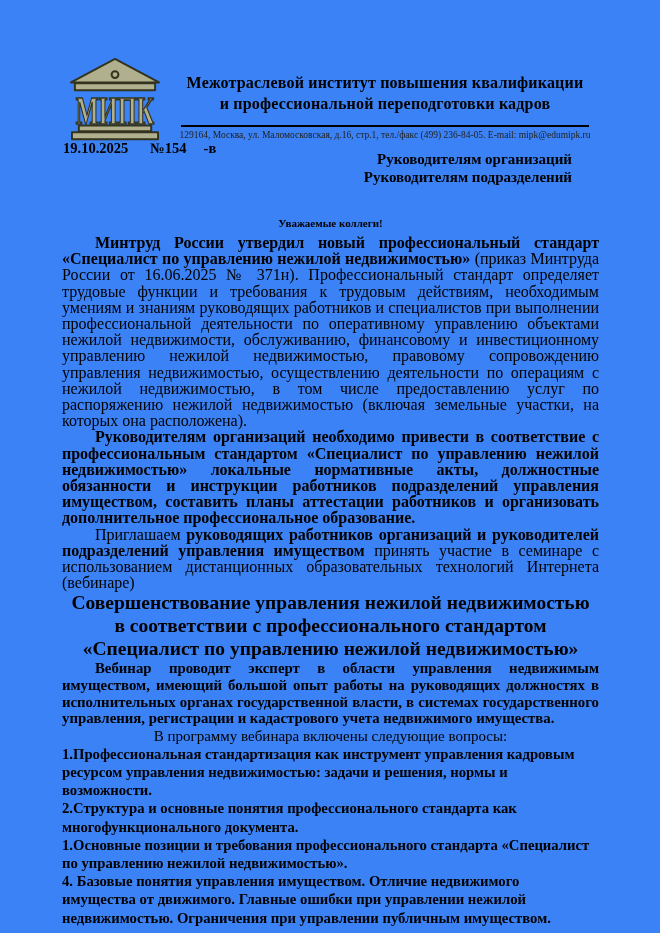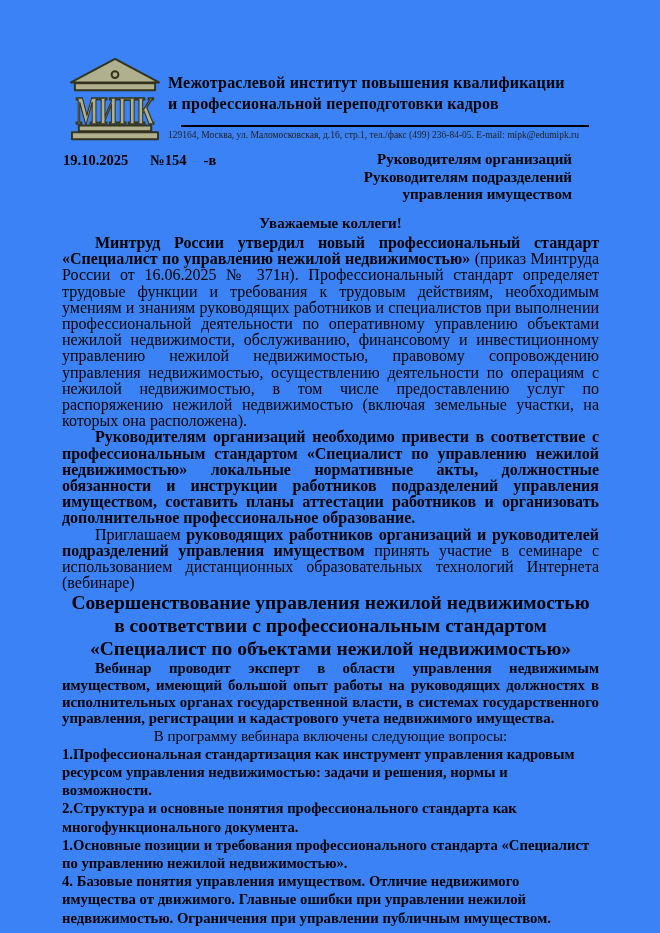--- a/index.html
+++ b/index.html
@@ -13,50 +13,50 @@
     font-family:"Liberation Serif","DejaVu Serif",serif;
     overflow:hidden;
   }
   
   .logo {
     position:absolute; left:66px; top:56px;
     width:98px; height:90px;
   }
   .header-text {
     position:absolute; left:168px; top:72px; width:434px;
-    text-align:left;
+    text-align:center;
   }
   .inst-name {
     font-weight:bold; font-size:16px; line-height:21px; letter-spacing:0.2px;
   }
   .header-rule {
     width:408px; margin:11px auto 0;
     border-top:2px solid #000;
   }
   .inst-address {
     font-size:9.5px; line-height:12px; margin-top:2px; color:#222;
   }
   
   .date-row {
-    position:absolute; left:63px; top:152px;
+    position:absolute; left:63px; top:140px;
     font-weight:bold; font-size:14.5px;
   }
   .date-row .num { margin-left:22px; }
   .date-row .suf { margin-left:17px; }
   .addressee {
     position:absolute; right:88px; top:151px;
     text-align:right; font-weight:bold;
     font-size:15px; line-height:17.6px;
   }
   
   .doc-body {
     position:absolute; left:62px; top:214px; width:537px;
   }
   .salutation {
-    text-align:center; font-weight:bold; font-size:15px;
+    text-align:center; font-weight:bold; font-size:11px;
     line-height:18px; margin-bottom:3px;
   }
   .para {
     font-size:16px; line-height:16.2px;
     text-align:justify; text-indent:33px;
   }
   .bold { font-weight:bold; }
   .para-bold { font-weight:bold; }
   .webinar-datetime {
     text-align:center; font-weight:bold; font-size:16.5px;
@@ -106,37 +106,36 @@
     <div class="inst-address">129164, Москва, ул. Маломосковская, д.16, стр.1, тел./факс (499) 236-84-05. E-mail: mipk@edumipk.ru</div>
   </div>
 
   <div class="date-row">
     <span>19.10.2025</span><span class="num">№154</span><span class="suf">-в</span>
   </div>
 
   <div class="addressee">
     <div>Руководителям организаций</div>
     <div>Руководителям подразделений</div>
-    <div>управления имуществом</div>
   </div>
 
   <div class="doc-body">
 
     <div class="salutation">Уважаемые коллеги!</div>
 
     <p class="para"><span class="bold">Минтруд России утвердил новый профессиональный стандарт «Специалист по управлению нежилой недвижимостью»</span><span> (приказ Минтруда России от 16.06.2025 № 371н). Профессиональный стандарт определяет трудовые функции и требования к трудовым действиям, необходимым умениям и знаниям руководящих работников и специалистов при выполнении профессиональной деятельности по оперативному управлению объектами нежилой недвижимости, обслуживанию, финансовому и инвестиционному управлению нежилой недвижимостью, правовому сопровождению управления недвижимостью, осуществлению деятельности по операциям с нежилой недвижимостью, в том числе предоставлению услуг по распоряжению нежилой недвижимостью (включая земельные участки, на которых она расположена).</span></p>
 
     <p class="para para-bold">Руководителям организаций необходимо привести в соответствие с профессиональным стандартом «Специалист по управлению нежилой недвижимостью» локальные нормативные акты, должностные обязанности и инструкции работников подразделений управления имуществом, составить планы аттестации работников и организовать дополнительное профессиональное образование.</p>
 
     <p class="para"><span>Приглашаем </span><span class="bold">руководящих работников организаций и руководителей подразделений управления имуществом</span><span> принять участие в семинаре с использованием дистанционных образовательных технологий Интернета (вебинаре)</span></p>
 
 
     <div class="webinar-title">Совершенствование управления нежилой недвижимостью</div>
-    <div class="webinar-title">в соответствии с профессиональным стандартом</div>
-    <div class="webinar-title">«Специалист по объектами нежилой недвижимостью»</div>
+    <div class="webinar-title">в соответствии с профессионального стандартом</div>
+    <div class="webinar-title">«Специалист по управлению нежилой недвижимостью»</div>
 
     <p class="presenter">Вебинар проводит эксперт в области управления недвижимым имуществом, имеющий большой опыт работы на руководящих должностях в исполнительных органах государственной власти, в системах государственного управления, регистрации и кадастрового учета недвижимого имущества.</p>
 
     <div class="program-intro">В программу вебинара включены следующие вопросы:</div>
 
     <div class="program-item">1.Профессиональная стандартизация как инструмент управления кадровым
 ресурсом управления недвижимостью: задачи и решения, нормы и
 возможности.</div>
     <div class="program-item">2.Структура и основные понятия профессионального стандарта как
 многофункционального документа.</div>

